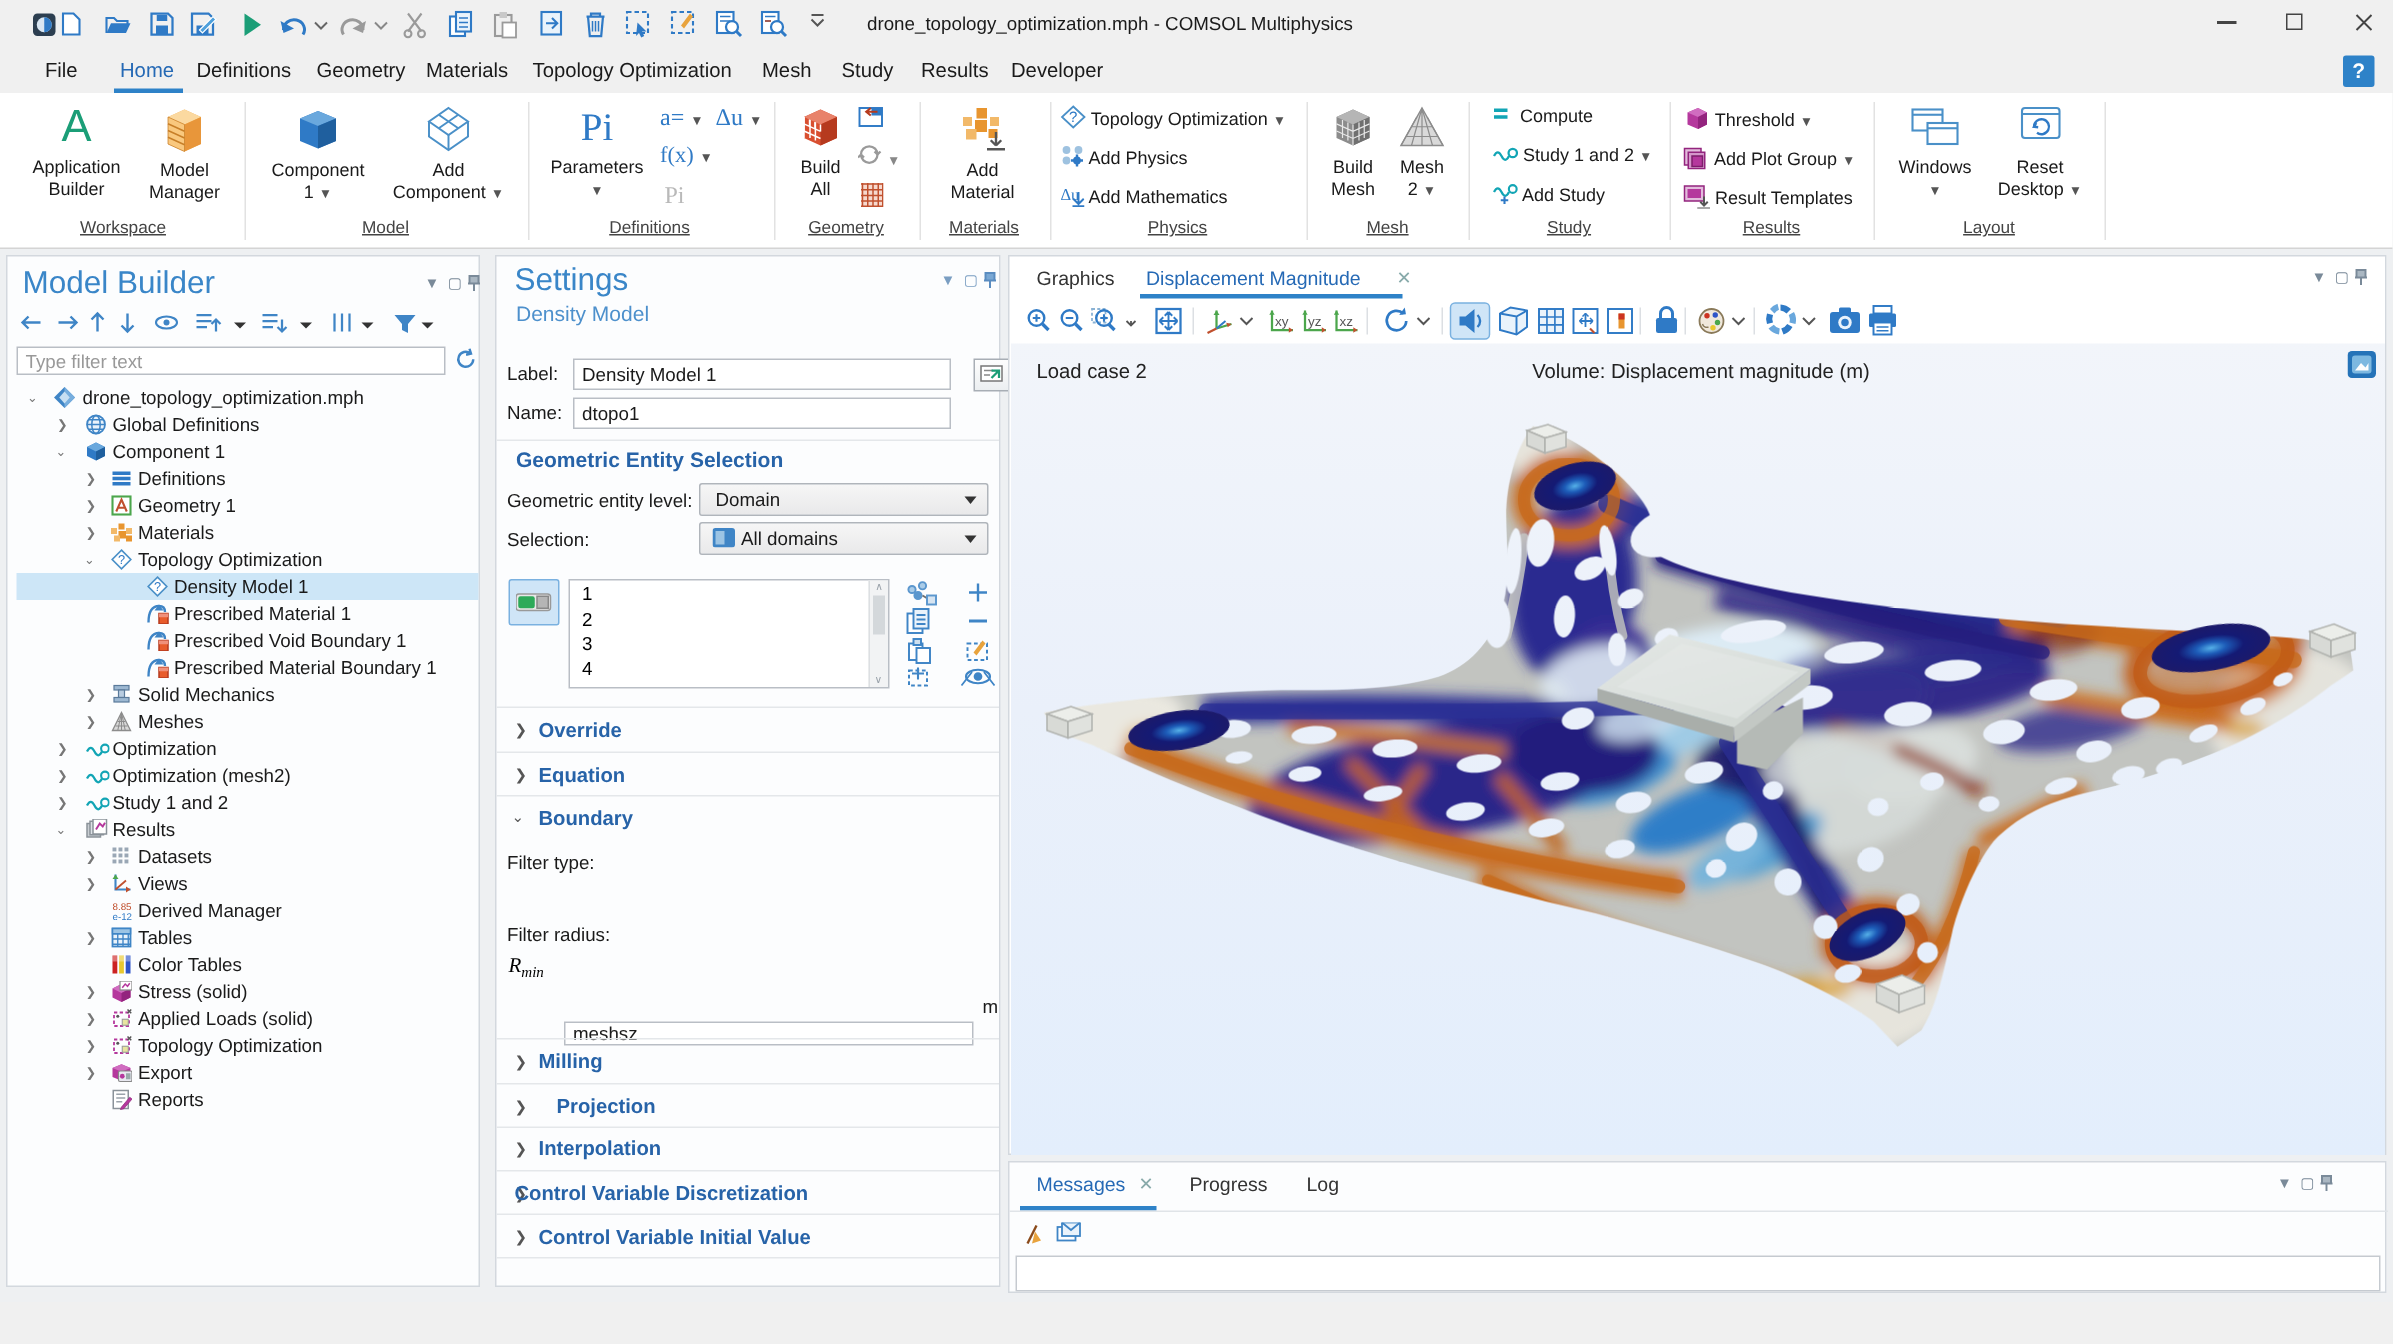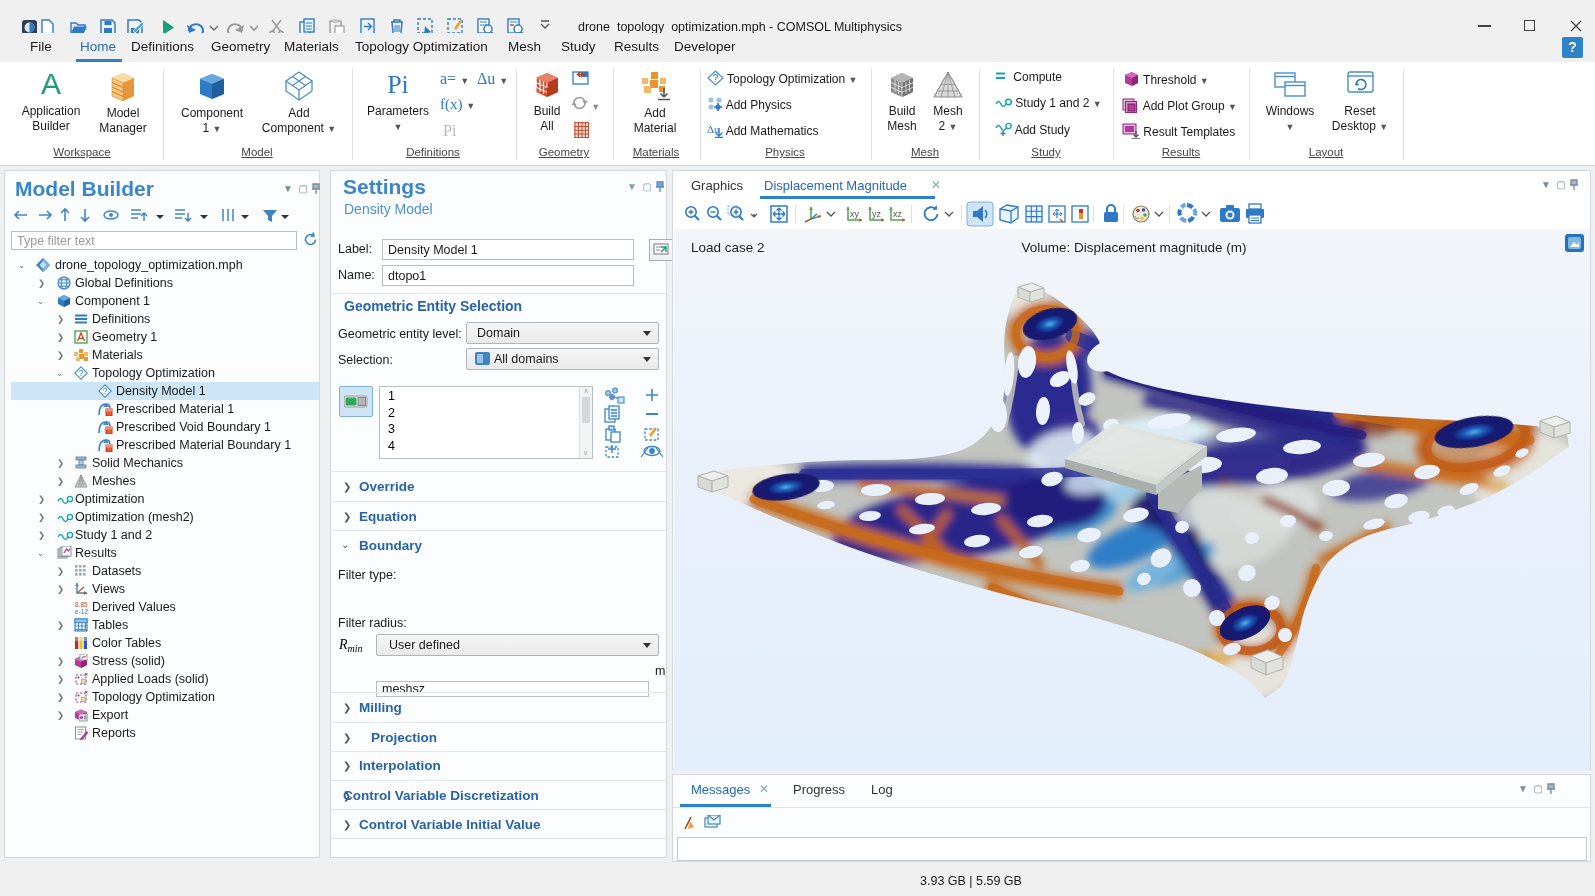--- a/index.html
+++ b/index.html
@@ -1,39 +1,39 @@
 <!DOCTYPE html>
 <html><head>
 <meta charset="utf-8">
 <style>
 * { margin:0; padding:0; box-sizing:border-box; }
 html,body { width:1595px; height:896px; overflow:hidden; font-family:"Liberation Sans",sans-serif; background:#f0f0f0; }
 #app { position:absolute; left:0; top:0; width:1595px; height:896px; }
 .abs { position:absolute; }
 
-#titlebar { position:absolute; left:0; top:0; width:1595px; height:33px; background:#f0f0f0;margin-top:11px; }
+#titlebar { position:absolute; left:0; top:0; width:1595px; height:33px; background:#f0f0f0; }
 #titletext { position:absolute; top:9px; left:578px; font-size:12.5px; color:#1a1a1a; }
 .winbtn { position:absolute; top:10px; color:#444; font-size:13px; }
 
 #menubar { position:absolute; left:0; top:33px; width:1595px; height:29px; background:#f0f0f0; }
 .menuitem { position:absolute; top:6px; font-size:13.5px; color:#1a1a1a; }
 .menuitem.active { color:#2569b5; }
 #helpbtn { position:absolute; left:1562px; top:37px; width:21px; height:21px; background:#2e82c8; color:#fff; font-size:14px; font-weight:bold; text-align:center; line-height:21px; border-radius:2px; }
 
 #ribbon { position:absolute; left:0; top:62px; width:1595px; height:104px; background:#ffffff; border-bottom:1px solid #d4d4d4; }
 .rdiv { position:absolute; top:6px; width:1px; height:92px; background:#e2e2e2; }
 .rlabel { position:absolute; top:84px; font-size:11.5px; color:#444; text-align:center;text-decoration:underline; }
 .rbig { position:absolute; top:8px; text-align:center; font-size:12px; color:#1a1a1a; line-height:15px; }
 .rbig .ric { display:block; margin:0 auto 4px auto; }
 .rsmall { position:absolute; font-size:12px; color:#1a1a1a; white-space:nowrap; }
 .dd { color:#555; font-size:9px; }
 
 #main { position:absolute; left:0; top:166px; width:1595px; height:702px; background:#eef0f2; }
 .panel { position:absolute; background:#fcfdfe; border:1px solid #d3d8de; }
-.ptitle { font-size:21px; color:#3a86c8;font-weight:bold; }
+.ptitle { font-size:21px; color:#3a86c8; }
 .psub { font-size:14px; color:#4d90cc; }
 
 #statusbar { position:absolute; left:0; top:868px; width:1595px; height:28px; background:#f0f0f0; }
 #statustext { position:absolute; left:920px; top:6px; font-size:12.5px; color:#1a1a1a; }
 
 .trow { position:absolute; height:18px; font-size:12.5px; color:#1a1a1a; white-space:nowrap; line-height:18px; }
 .texp { position:absolute; color:#777; font-size:8.5px; top:0px; }
 .tico { vertical-align:top; }
 input.field { border:1px solid #b9bec5; background:#fff; font-family:"Liberation Sans",sans-serif; font-size:12.5px; color:#1a1a1a; padding:0 5px; }
 .combo { position:absolute; background:linear-gradient(#f6f6f6,#e9e9ea); border:1px solid #b0b5bb; border-radius:2px; font-size:12.5px; color:#1a1a1a; }
@@ -540,21 +540,21 @@
                 <path d="M13 11 l-3-2 v4 z" fill="#c0502e"></path>
                 <path d="M3 11 L10 5" stroke="#c0502e" stroke-width="1.2"></path>
               </svg></span>
             <span class="abs" style="left:87px">Views</span>
           </div>
 <div class="trow" style="left:0;top:427px;width:316px">
             <span class="abs" style="left:69px;top:2px"><svg class="tico" width="16" height="14" viewBox="0 0 16 14">
                 <text x="1" y="6.5" font-size="6.5" fill="#c0502e" font-family="Liberation Sans">8.85</text>
                 <text x="1" y="13.5" font-size="6.5" fill="#2f7ac6" font-family="Liberation Sans">e-12</text>
               </svg></span>
-            <span class="abs" style="left:87px">Derived Values</span>
+            <span class="abs" style="left:87px">Derived Manager</span>
           </div>
 <div class="trow" style="left:0;top:445px;width:316px">
             <span class="texp" style="left:52px;top:0">❯</span>
             <span class="abs" style="left:69px;top:2px"><svg class="tico" width="14" height="14" viewBox="0 0 14 14">
                 <rect x="1" y="1" width="12" height="12" fill="#eaf3fb" stroke="#3f85c6" stroke-width="1.2"></rect>
                 <path d="M1 4.5 h12 M1 8 h12 M1 11.5 h12 M4.5 1 v12 M8 1 v12 M11.5 1 v12" stroke="#3f85c6" stroke-width=".9"></path>
                 <rect x="1" y="1" width="12" height="3.5" fill="#9cc4e4" stroke="#3f85c6" stroke-width="1"></rect>
               </svg></span>
             <span class="abs" style="left:87px">Tables</span>
           </div>
@@ -697,21 +697,20 @@
         <div class="sechead abs" style="left:28px;top:308px">Override</div>
  <div class="secdiv" style="top:330px"></div>
  <div class="abs" style="left:12px;top:340px;color:#555;font-size:10px">❯</div>
         <div class="sechead abs" style="left:28px;top:338px">Equation</div>
  <div class="secdiv" style="top:359px"></div>
  <div class="abs" style="left:10px;top:368px;color:#555;font-size:10px">⌄</div>
         <div class="sechead abs" style="left:28px;top:367px">Boundary</div>
  <div class="seclabel abs" style="left:7px;top:397px">Filter type:</div>
  <div class="seclabel abs" style="left:7px;top:445px">Filter radius:</div>
  <div class="abs" style="left:8px;top:466px;font-size:14px;font-style:italic;font-family:'Liberation Serif'">R<span style="font-size:10px;vertical-align:-3px">min</span></div>
- <div class="combo" style="left:45px;top:463px;width:283px;height:22px"><span style="margin-left:12px;line-height:21px">User defined</span><span class="arr"></span></div>
  <input class="field abs" style="left: 45px; top: 490px; width: 273px; height: 16px; margin-top: 20px;" value="meshsz">
  <div class="seclabel abs" style="left:324px;top:493px">m</div>
  <div class="secdiv" style="top:521px"></div>
  <div class="abs" style="left:12px;top:531px;color:#555;font-size:10px">❯</div>
         <div class="sechead abs" style="left:28px;top:529px">Milling</div>
  <div class="secdiv" style="top:551px"></div>
  <div class="abs" style="left:12px;top:561px;color:#555;font-size:10px">❯</div>
         <div class="sechead abs" style="left:40px;top:559px">Projection</div>
  <div class="secdiv" style="top:580px"></div>
  <div class="abs" style="left:12px;top:589px;color:#555;font-size:10px">❯</div>
@@ -1047,16 +1046,13 @@
           <path d="M7 6 l4 6 -6 2 z" fill="#e8a33d"></path>
           <g transform="translate(22,0)">
             <rect x="0" y="3" width="12" height="9" fill="#fff" stroke="#3f85c6" stroke-width="1.2"></rect>
             <rect x="3" y="0" width="12" height="9" fill="#eaf3fb" stroke="#3f85c6" stroke-width="1.2"></rect>
             <path d="M3 0 l6 5 6-5" fill="none" stroke="#3f85c6" stroke-width="1.2"></path>
           </g>
         </svg>
  <div class="abs" style="left:4px;top:62px;width:910px;height:24px;background:#fff;border:1px solid #c5cad0"></div>
 </div>
 </div>
-<div id="statusbar">
-      <div id="statustext">3.93 GB | 5.59 GB</div>
-    </div>
 </div>
 
 </body></html>

